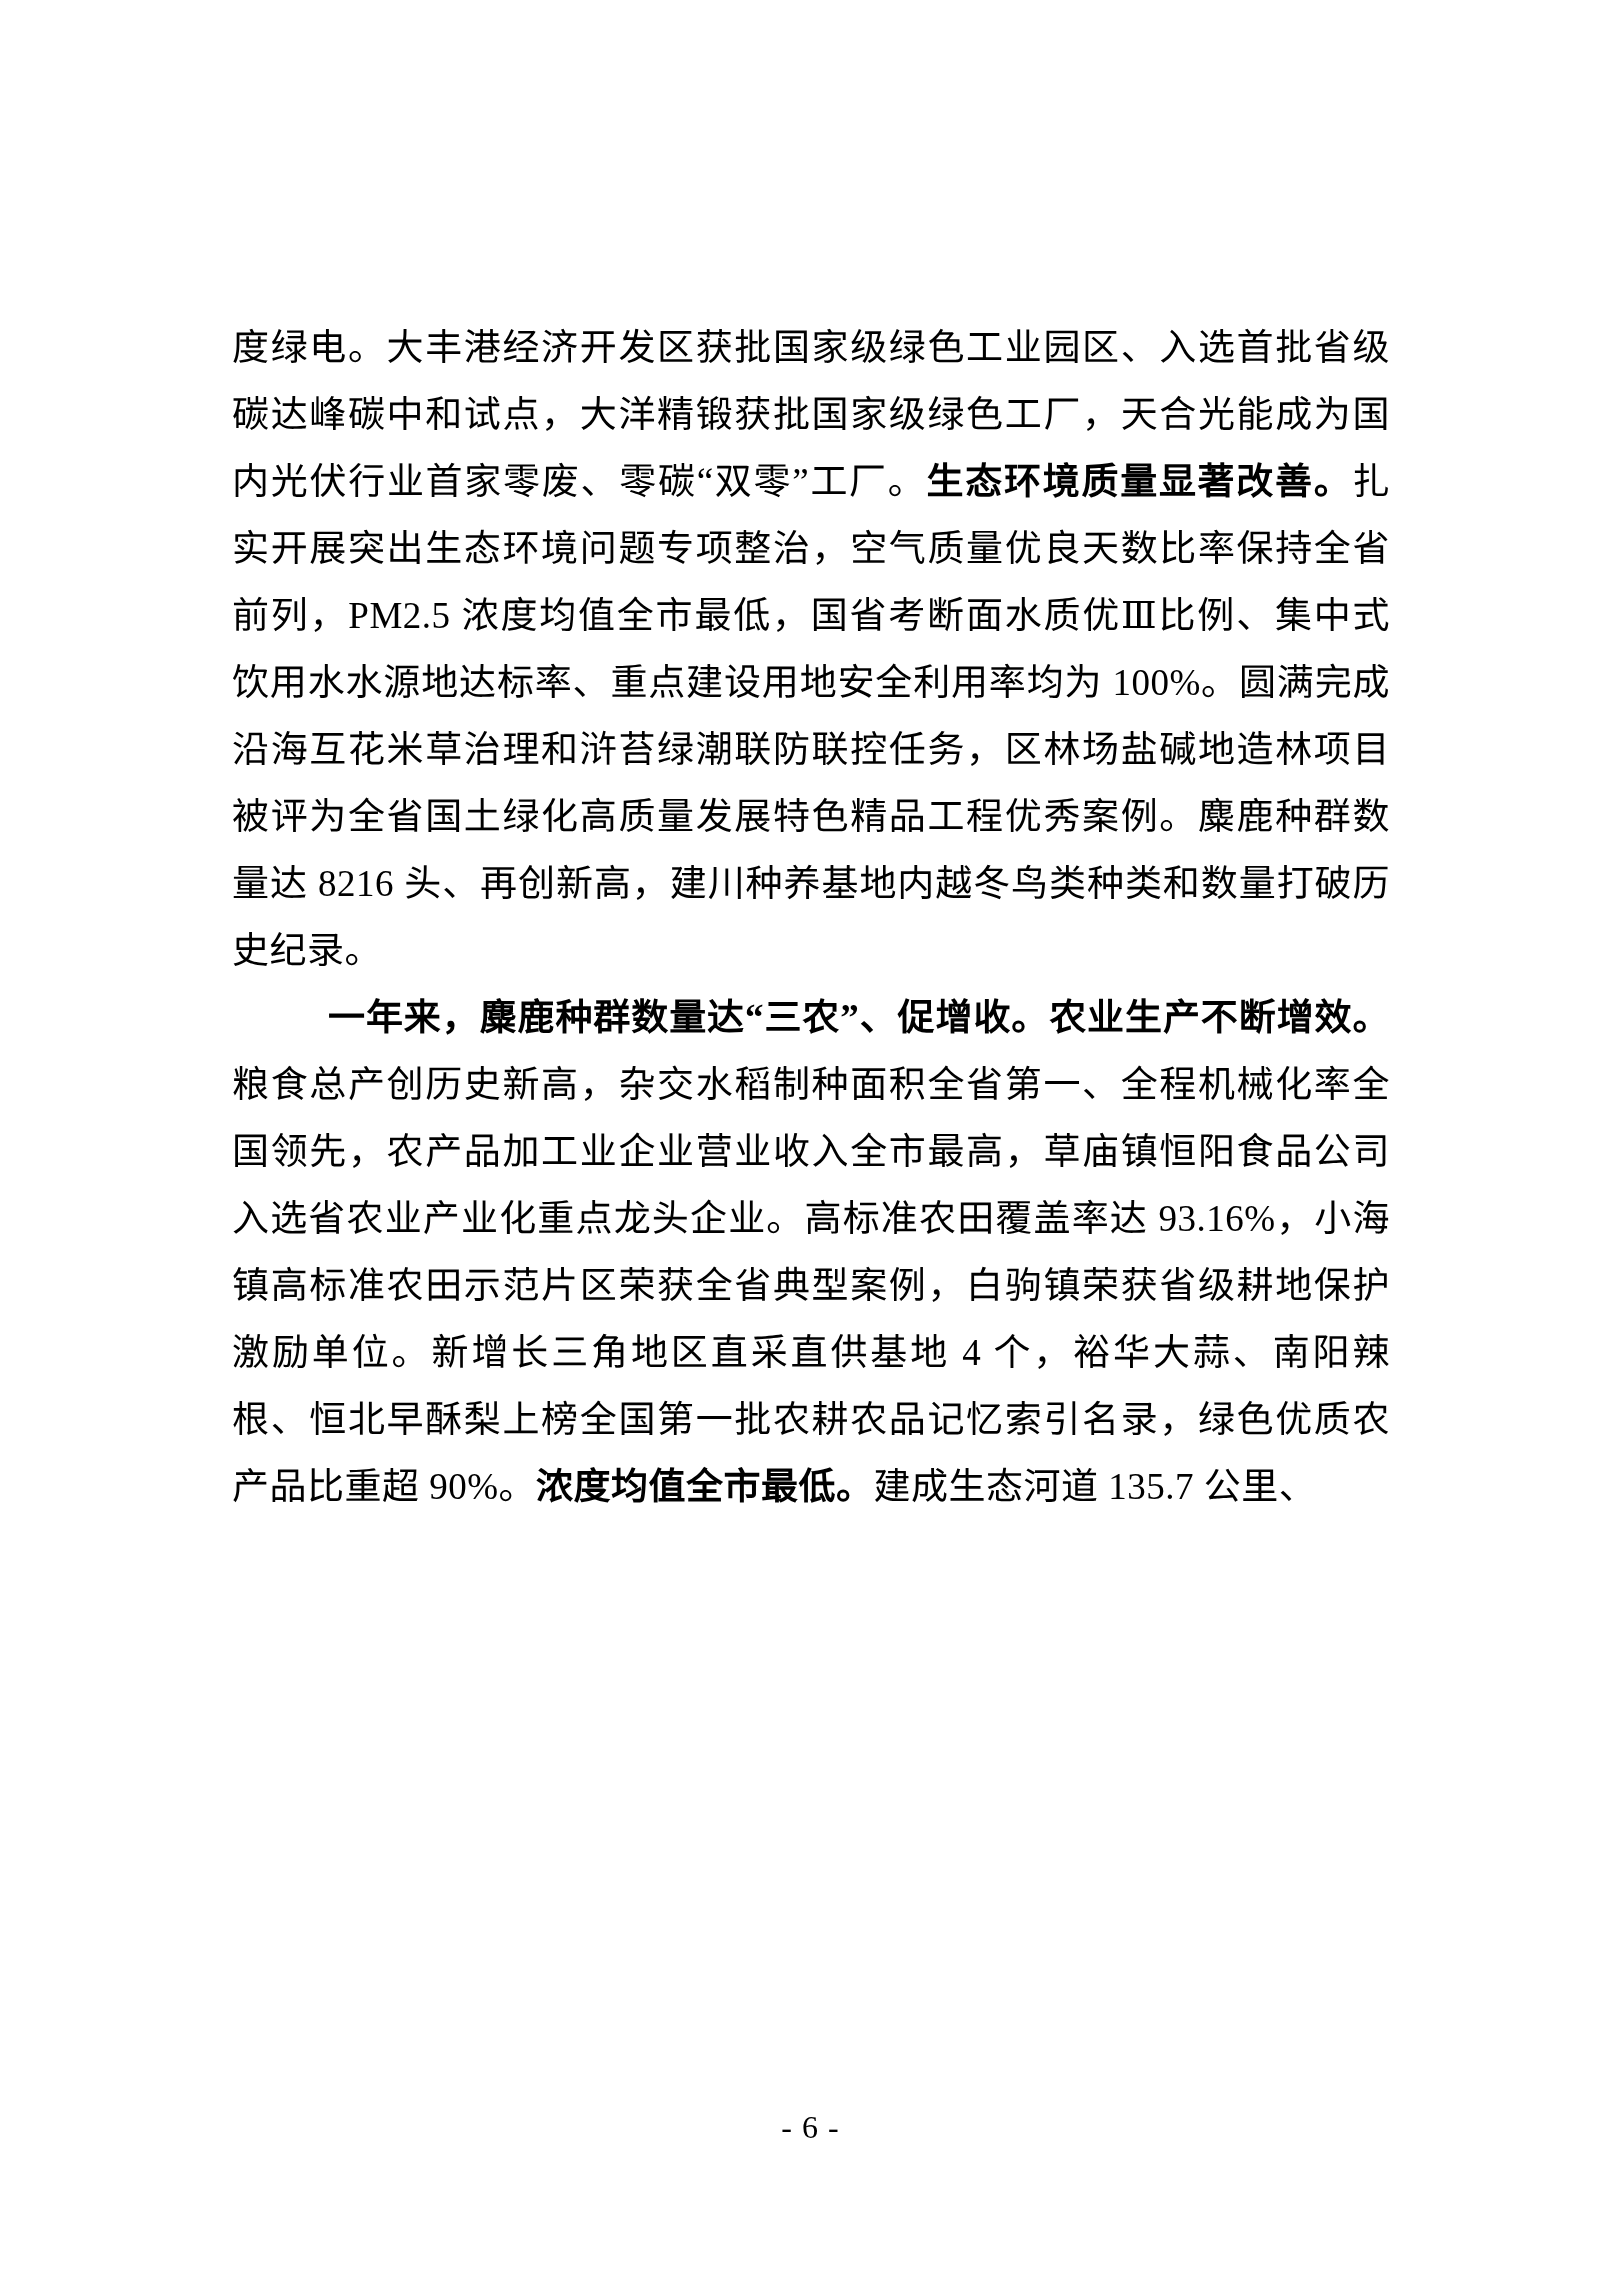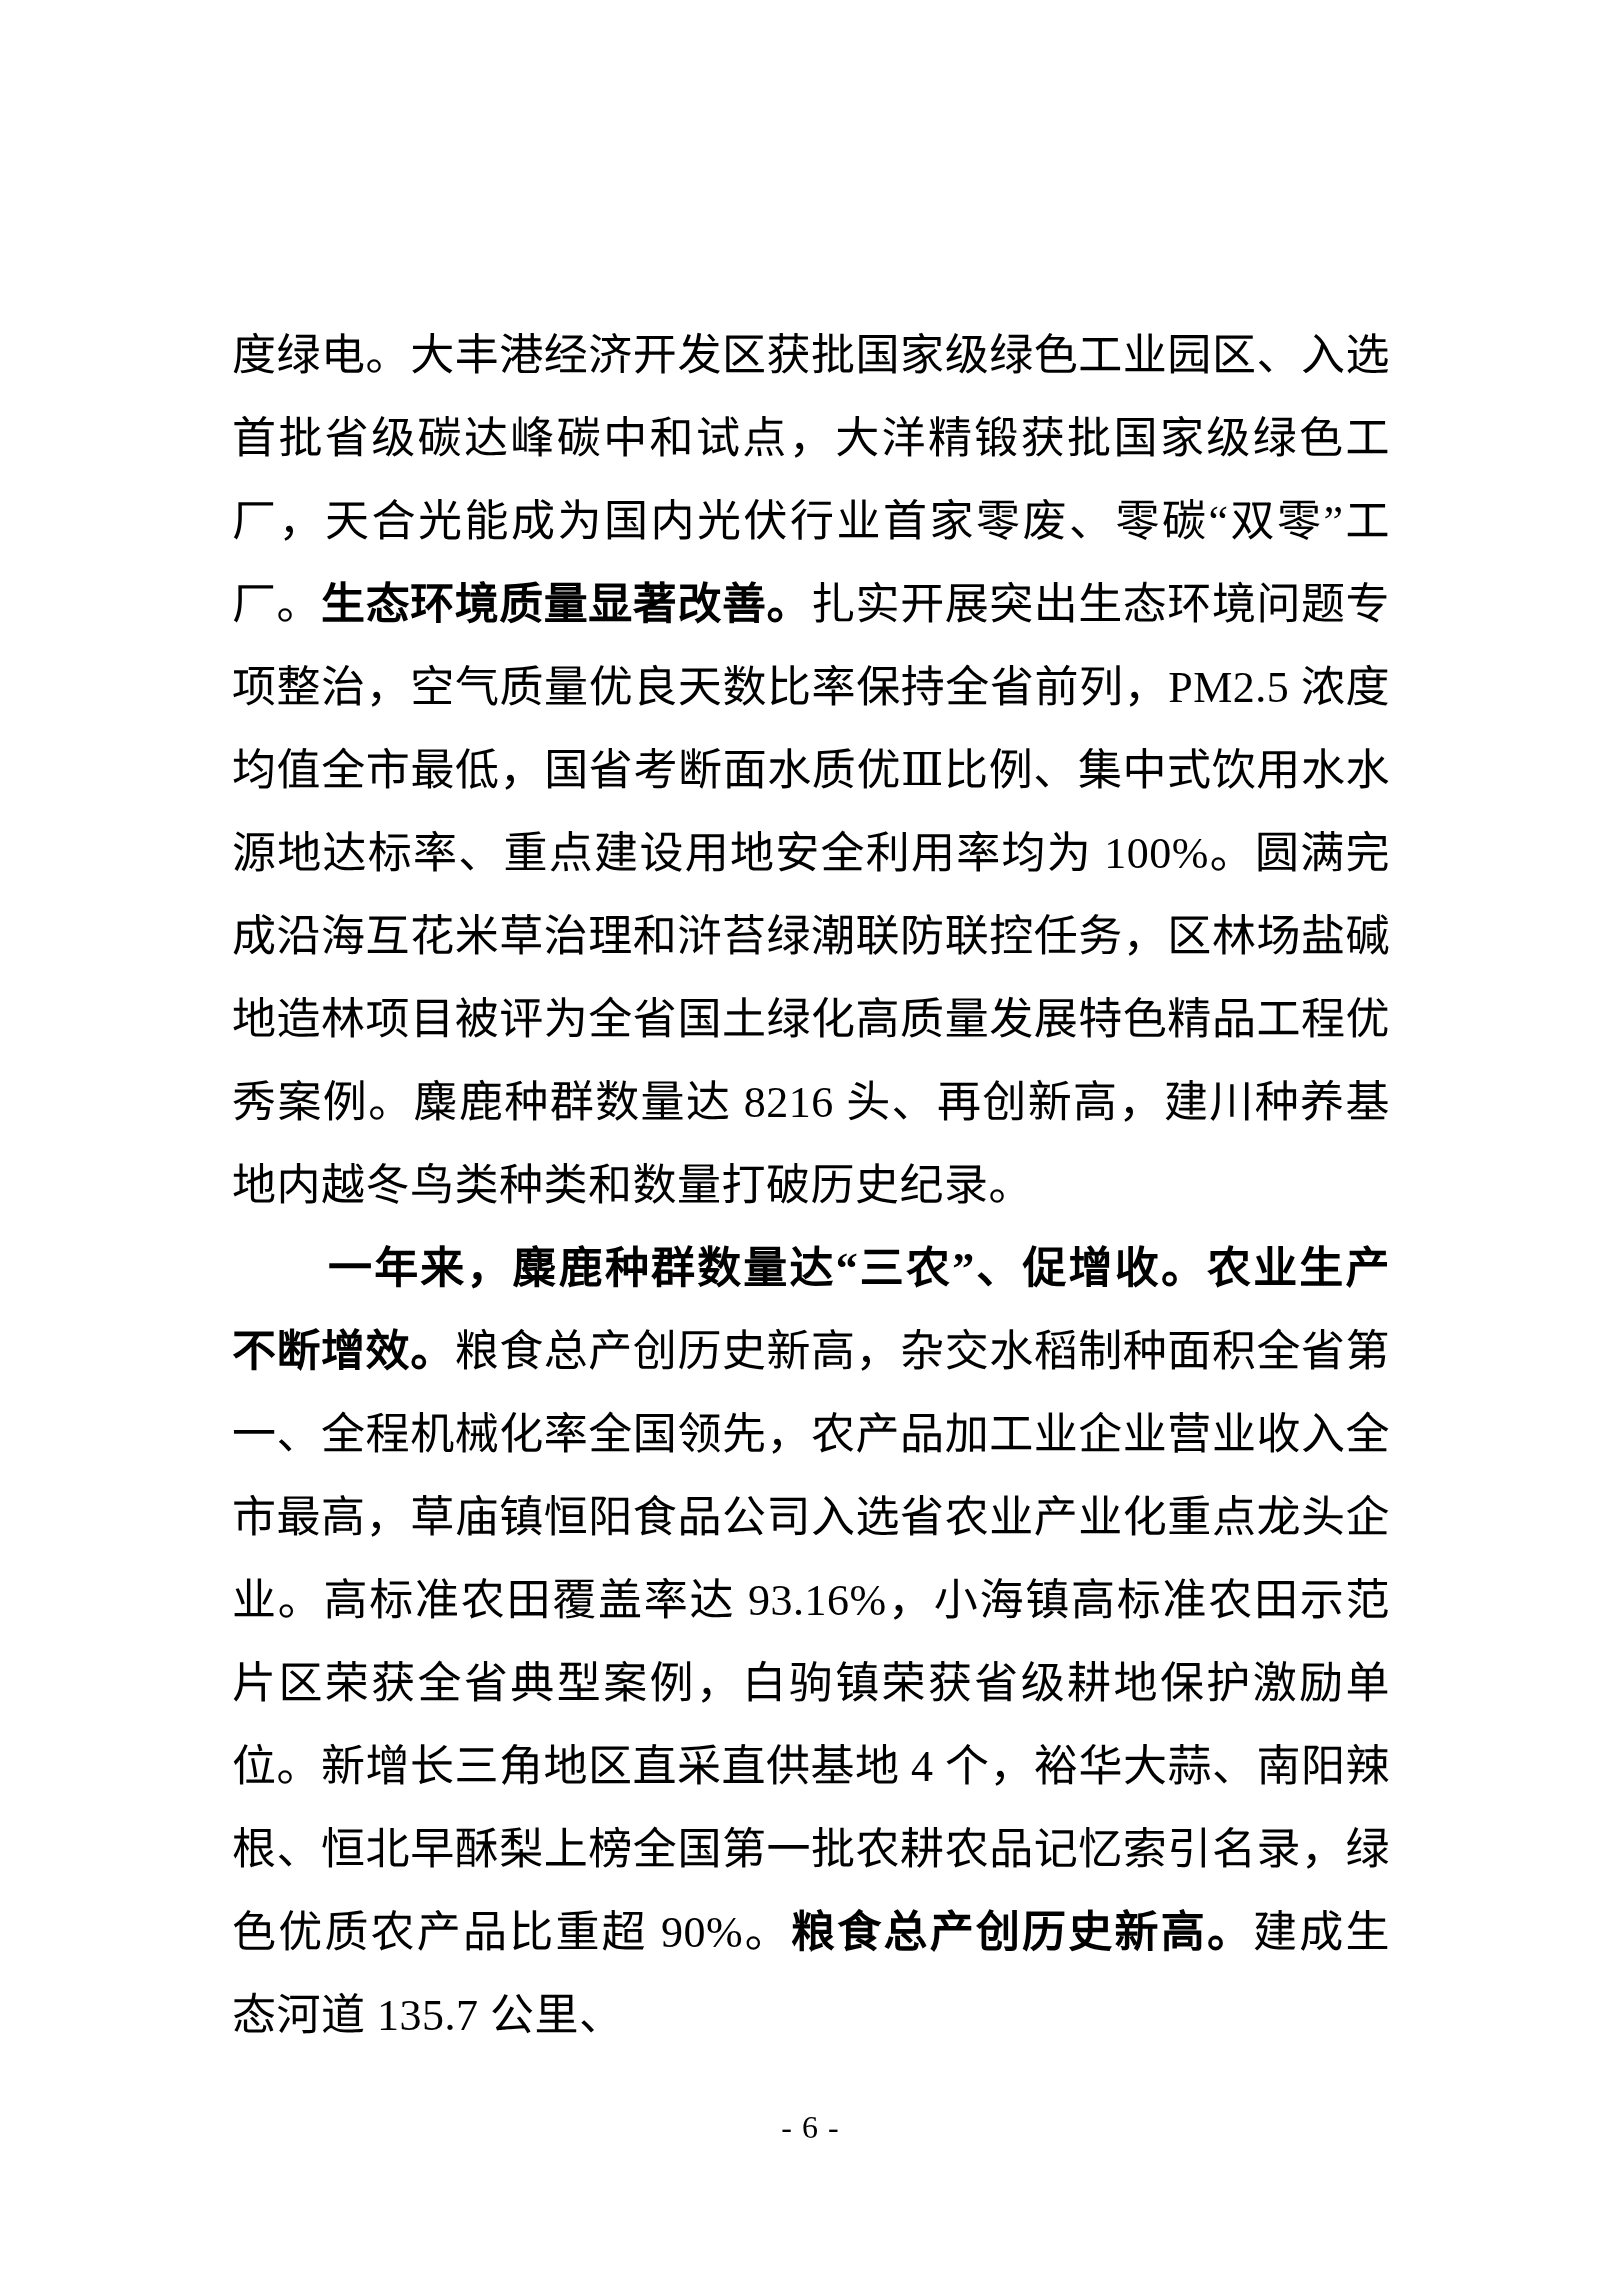--- a/index.html
+++ b/index.html
@@ -22,22 +22,22 @@
   }
   .text-block {
     position: absolute;
     left: 232px;
     right: 231px;
     top: 314px;
   }
   .para {
     margin: 0;
     padding: 0;
-    font-size: 44px;
-    line-height: 83px;
+    font-size: 37px;
+    line-height: 67px;
     text-align: justify;
     text-align-last: left;
     text-justify: inter-character;
     letter-spacing: 0.5px;
   }
   .para.indent {
     text-indent: 96px;
   }
   .seg { font-weight: normal; }
   .seg.bold { font-weight: bold; }
@@ -54,21 +54,21 @@
     letter-spacing: 1px;
   }
 </style>
 </head>
 <body>
 
 <main class="page">
 
   <section class="text-block">
       <p class="para"><span class="seg">度绿电。大丰港经济开发区获批国家级绿色工业园区、入选首批省级碳达峰碳中和试点，大洋精锻获批国家级绿色工厂，天合光能成为国内光伏行业首家零废、零碳“双零”工厂。</span><span class="seg bold">生态环境质量显著改善。</span><span class="seg">扎实开展突出生态环境问题专项整治，空气质量优良天数比率保持全省前列，PM2.5 浓度均值全市最低，国省考断面水质优Ⅲ比例、集中式饮用水水源地达标率、重点建设用地安全利用率均为 100%。圆满完成沿海互花米草治理和浒苔绿潮联防联控任务，区林场盐碱地造林项目被评为全省国土绿化高质量发展特色精品工程优秀案例。麋鹿种群数量达 8216 头、再创新高，建川种养基地内越冬鸟类种类和数量打破历史纪录。</span></p>
-      <p class="para indent"><span class="seg bold">一年来，麋鹿种群数量达“三农”、促增收。农业生产不断增效。</span><span class="seg">粮食总产创历史新高，杂交水稻制种面积全省第一、全程机械化率全国领先，农产品加工业企业营业收入全市最高，草庙镇恒阳食品公司入选省农业产业化重点龙头企业。高标准农田覆盖率达 93.16%，小海镇高标准农田示范片区荣获全省典型案例，白驹镇荣获省级耕地保护激励单位。新增长三角地区直采直供基地 4 个，裕华大蒜、南阳辣根、恒北早酥梨上榜全国第一批农耕农品记忆索引名录，绿色优质农产品比重超 90%。</span><span class="seg bold">粮食总产创历史新高。</span><span class="seg">建成生态河道 135.7 公里、</span></p>
+      <p class="para indent"><span class="seg bold">一年来，麋鹿种群数量达“三农”、促增收。农业生产不断增效。</span><span class="seg">粮食总产创历史新高，杂交水稻制种面积全省第一、全程机械化率全国领先，农产品加工业企业营业收入全市最高，草庙镇恒阳食品公司入选省农业产业化重点龙头企业。高标准农田覆盖率达 93.16%，小海镇高标准农田示范片区荣获全省典型案例，白驹镇荣获省级耕地保护激励单位。新增长三角地区直采直供基地 4 个，裕华大蒜、南阳辣根、恒北早酥梨上榜全国第一批农耕农品记忆索引名录，绿色优质农产品比重超 90%。</span><span class="seg bold">浓度均值全市最低。</span><span class="seg">建成生态河道 135.7 公里、</span></p>
     </section>
 
   <footer class="page-footer">
     <span class="page-number">- 6 -</span>
   </footer>
 
 </main>
 
 
 </body></html>

